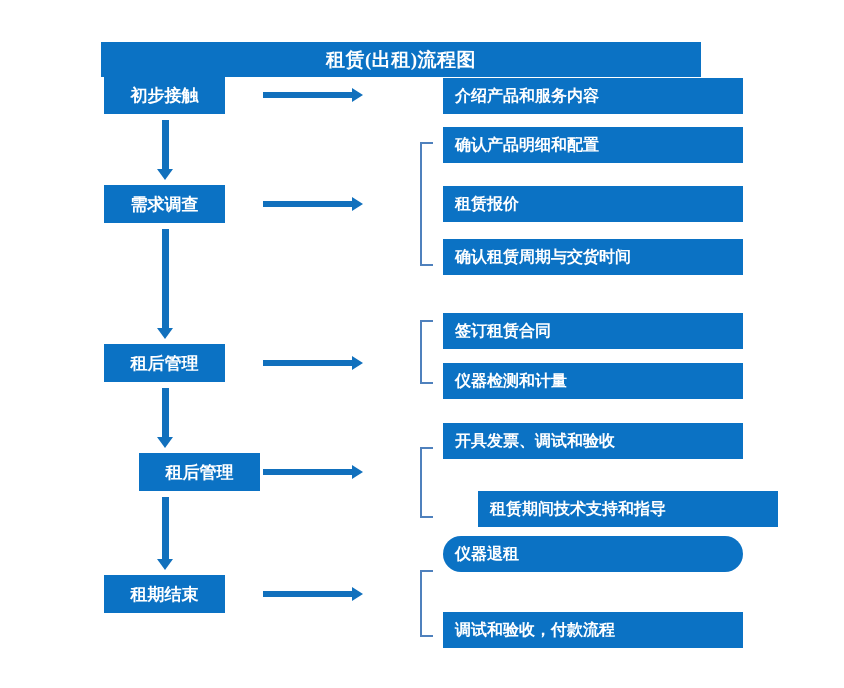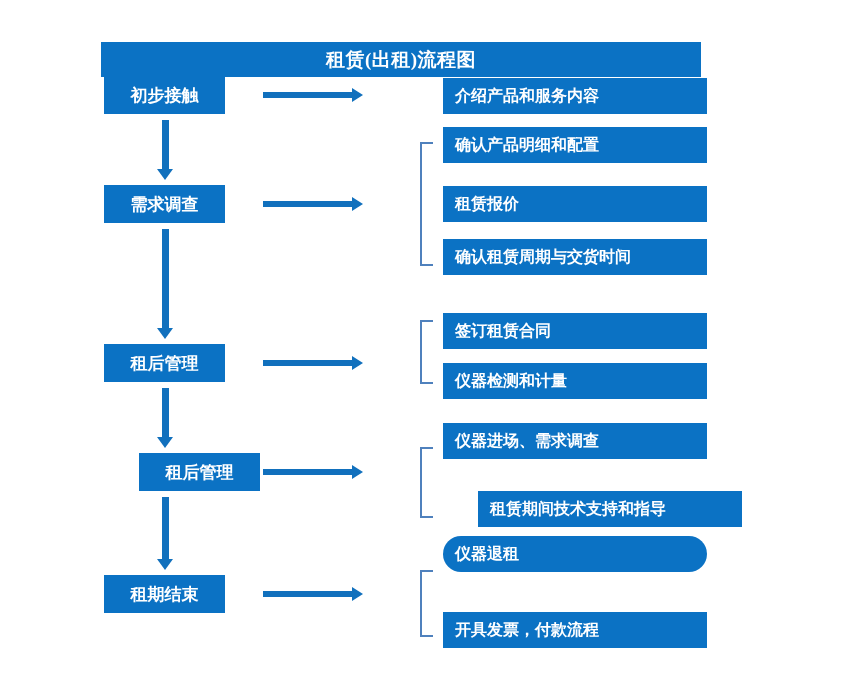--- a/index.html
+++ b/index.html
@@ -46,21 +46,21 @@
     align-items: center;
     justify-content: center;
     font-size: 17px;
     font-weight: bold;
   }
 
   
   .detail-box {
     position: absolute;
     left: 443px;
-    width: 264px;
+    width: 300px;
     height: 36px;
     background: #0b72c4;
     color: #ffffff;
     display: flex;
     align-items: center;
     font-size: 16px;
     font-weight: bold;
     padding-left: 12px;
     box-sizing: border-box;
     white-space: nowrap;
@@ -194,23 +194,23 @@
   <div class="detail-box" style="top:239px;">确认租赁周期与交货时间</div>
 
   <div class="bracket" style="top:320px; height:64px;"></div>
 
   <div class="detail-box" style="top:313px;text-align:right;">签订租赁合同</div>
 
   <div class="detail-box" style="top:363px;">仪器检测和计量</div>
 
   <div class="bracket" style="top:447px; height:71px;"></div>
 
-  <div class="detail-box" style="top:423px;">仪器进场、需求调查</div>
+  <div class="detail-box" style="top:423px;">开具发票、调试和验收</div>
 
   <div class="detail-box" style="top:491px;margin-left:35px;">租赁期间技术支持和指导</div>
 
   <div class="bracket" style="top:570px; height:67px;"></div>
 
   <div class="detail-box" style="top:536px;border-radius:18px;">仪器退租</div>
 
-  <div class="detail-box" style="top:612px;">开具发票，付款流程</div>
+  <div class="detail-box" style="top:612px;">调试和验收，付款流程</div>
 
 </div>
 
 </body></html>

